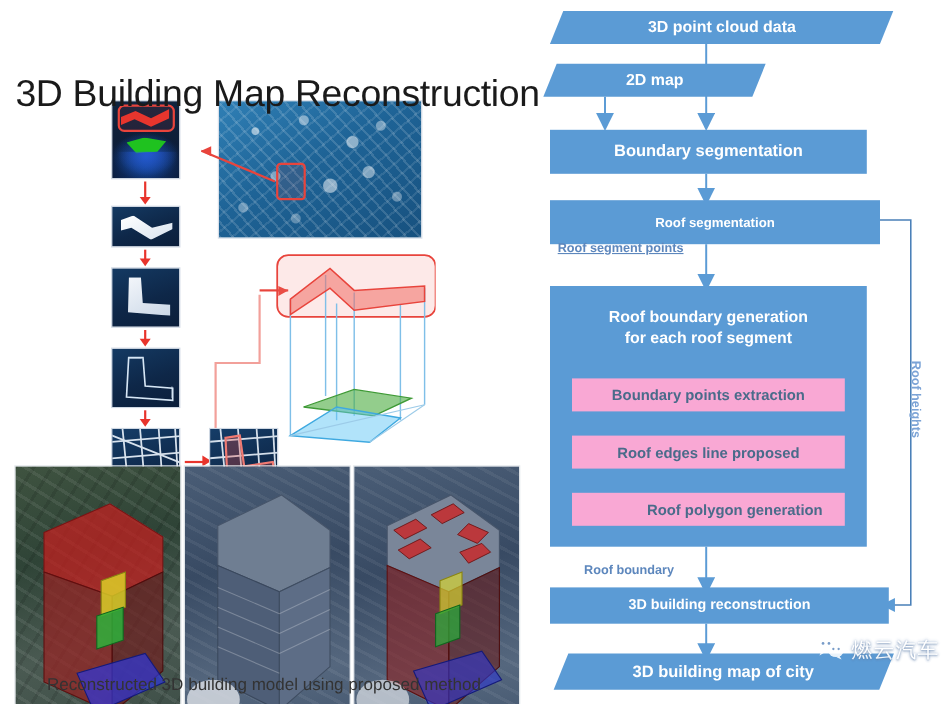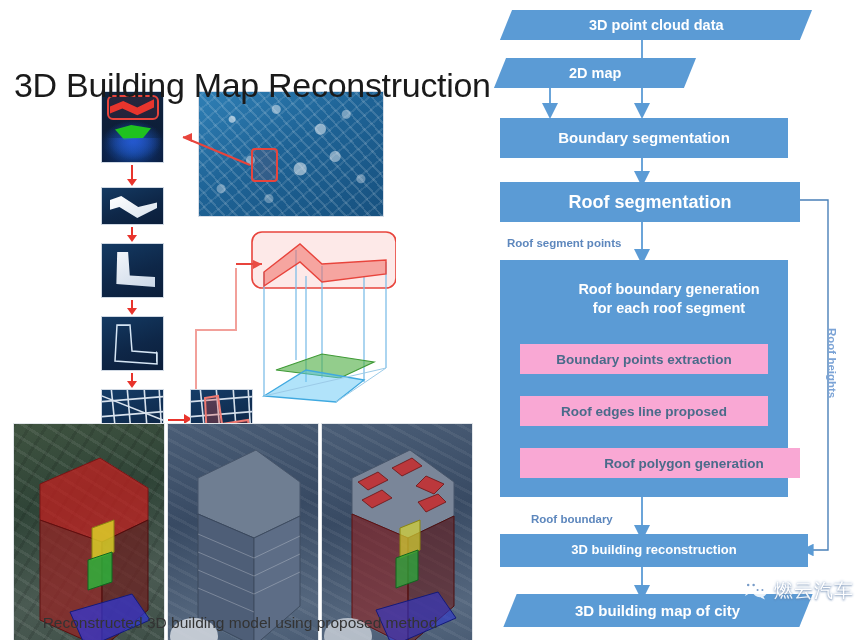--- a/index.html
+++ b/index.html
@@ -445,42 +445,42 @@
     </div>
 
     <div class="fpara skew-a" style="left:10px; top:58px; width:190px; height:30px;">
       <span class="skew-txt">2D map</span>
     </div>
 
     <div class="fbox" style="left:10px; top:118px; width:288px; height:40px; font-size:15px;">
       <span>Boundary segmentation</span>
     </div>
 
-    <div class="fbox" style="left:10px; top:182px; width:300px; height:40px; font-size:18px;">
+    <div class="fbox" style="left:10px; top:182px; width:300px; height:40px; font-size:12px;">
       <span>Roof segmentation</span>
     </div>
 
-    <div class="sidelabel" style="left:17px; top:237px;">Roof segment points</div>
+    <div class="sidelabel" style="left:17px; top:220px;text-decoration:underline;">Roof segment points</div>
 
     <div class="groupbox" style="left:10px; top:260px; width:288px; height:237px;">
     </div>
-    <div class="grouptitle" style="left:10px; top:280px; width:288px;padding-left:25px;">
+    <div class="grouptitle" style="left:10px; top:280px; width:288px;">
       <span>Roof boundary generation</span><br>
       <span>for each roof segment</span>
     </div>
 
     <div class="innerbox" style="left:30px; top:344px; width:248px; height:30px;">
       <span>Boundary points extraction</span>
     </div>
 
     <div class="innerbox" style="left:30px; top:396px; width:248px; height:30px;">
       <span>Roof edges line proposed</span>
     </div>
 
-    <div class="innerbox" style="left:30px; top:448px; width:280px; height:30px;padding-left:48px;">
+    <div class="innerbox" style="left:30px; top:448px; width:248px; height:30px;padding-left:48px;">
       <span>Roof polygon generation</span>
     </div>
 
     <div class="sidelabel" style="left:41px; top:513px;">Roof boundary</div>
 
     <div class="vlabel" style="left:348px; top:328px;">Roof heights</div>
 
     <div class="fbox" style="left:10px; top:534px; width:308px; height:33px; font-size:13px;">
       <span>3D building reconstruction</span>
     </div>

